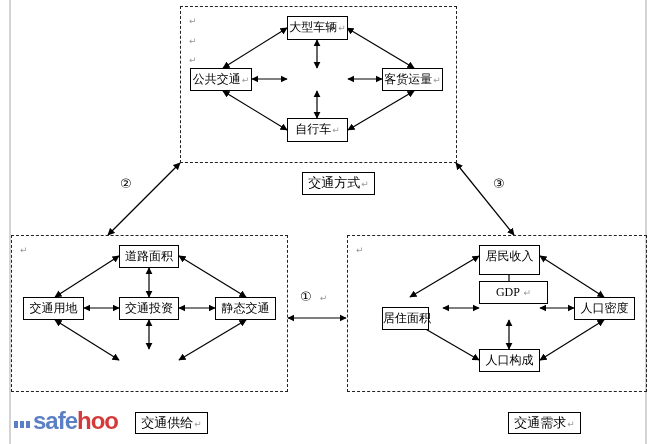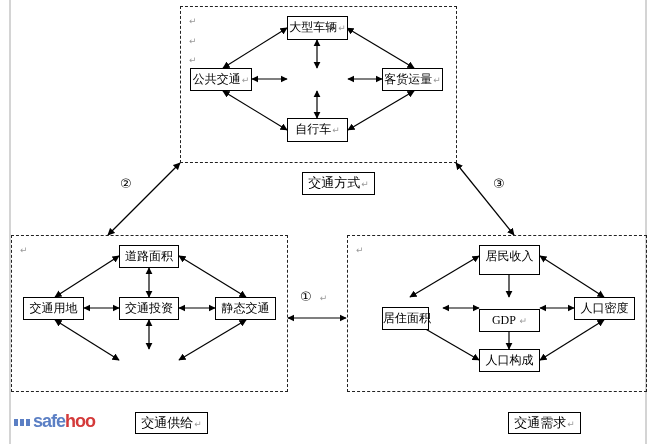--- a/index.html
+++ b/index.html
@@ -10,21 +10,21 @@
   .dash-box { position: absolute; border: 1px dashed #222; box-sizing: border-box; }
   .node { position: absolute; box-sizing: border-box; border: 1px solid #000; background: #fff;
           font-size: 12px; line-height: 20px; text-align: center; color: #000; white-space: nowrap; }
   .node.gdp { font-family: "Liberation Serif", serif; font-size: 12px; }
   .label { position: absolute; box-sizing: border-box; border: 1px solid #000; background: #fff;
            font-size: 13px; line-height: 20px; text-align: center; color: #000; white-space: nowrap; margin-left: 40px; }
   .mark { color: #999; font-size: 9px; margin-left: 1px; }
   .para-mark { position: absolute; color: #999; font-size: 9px; }
   .circ { position: absolute; font-size: 13px; color: #000; }
   .watermark { position: absolute; left: 14px; top: 410px; font-family: "Liberation Sans", sans-serif;
-               font-weight: bold; font-size: 18px; letter-spacing: -1px; line-height: 22px; }
+               font-weight: bold; font-size: 24px; letter-spacing: -1px; line-height: 22px; }
   .wm-dots { display: inline-block; width: 18px; height: 7px; background: repeating-linear-gradient(90deg, #5b7fc4 0 4px, #fff 4px 6px); margin-right: 1px; vertical-align: 1px; }
   .wm-a { color: #5b7fc4; }
   .wm-b { color: #d43a3a; }
   svg { position: absolute; left: 0; top: 0; }
 </style>
 </head>
 <body>
 
 <div id="canvas">
   <div class="page-edge" style="left:9px"></div>
@@ -82,21 +82,21 @@
   <div class="node" style="left:382px;top:68px;width:61px;height:23px"><span>客货运量</span><span class="mark">↵</span></div>
   <div class="node" style="left:287px;top:118px;width:61px;height:24px"><span>自行车</span><span class="mark">↵</span></div>
 
   <div class="node" style="left:119px;top:245px;width:60px;height:23px"><span>道路面积</span></div>
   <div class="node" style="left:23px;top:297px;width:61px;height:23px"><span>交通用地</span></div>
   <div class="node" style="left:119px;top:297px;width:60px;height:23px"><span>交通投资</span></div>
   <div class="node" style="left:215px;top:297px;width:61px;height:23px"><span>静态交通</span></div>
 
   <div class="node" style="left:479px;top:245px;width:61px;height:30px"><span>居民收入</span></div>
   <div class="node" style="left:382px;top:307px;width:47px;height:23px"><span>居住面积</span></div>
-  <div class="node gdp" style="left:479px;top:309px;width:61px;height:23px"><span>GDP</span> <span class="mark">↵</span></div>
+  <div class="node gdp" style="left:479px;top:281px;width:69px;height:23px"><span>GDP</span> <span class="mark">↵</span></div>
   <div class="node" style="left:574px;top:297px;width:61px;height:23px"><span>人口密度</span></div>
   <div class="node" style="left:479px;top:349px;width:61px;height:23px"><span>人口构成</span></div>
 
   <div class="label" style="left:262px;top:172px;width:73px;height:23px"><span>交通方式</span><span class="mark">↵</span></div>
   <div class="label" style="left:95px;top:412px;width:73px;height:22px"><span>交通供给</span><span class="mark">↵</span></div>
   <div class="label" style="left:468px;top:412px;width:73px;height:22px"><span>交通需求</span><span class="mark">↵</span></div>
 
   <span class="circ" style="left:300px;top:289px"><span>①</span><span class="mark" style="margin-left:8px">↵</span></span>
   <span class="circ" style="left:120px;top:176px">②</span>
   <span class="circ" style="left:493px;top:176px">③</span>

